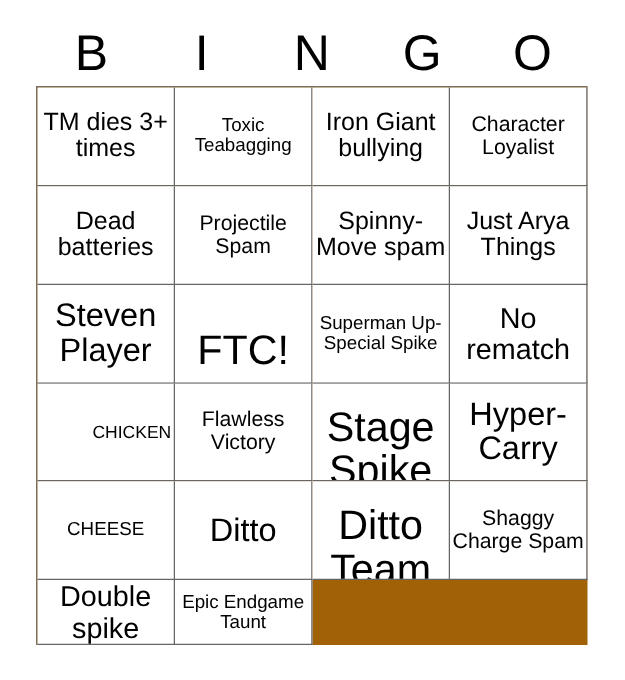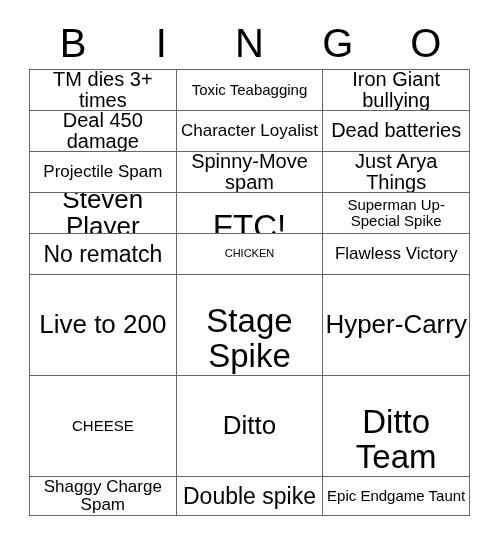--- a/index.html
+++ b/index.html
@@ -45,21 +45,21 @@
   }
 
   
   #grid {
     position: absolute;
     left: 29px;
     top: 69px;
     width: 441px;
     height: 447px;
     display: grid;
-    grid-template-columns: repeat(3, 1fr);
+    grid-template-columns: repeat(4, 1fr);
     grid-template-rows: repeat(5, 1fr);
     border-top: 1px solid #666666;
     border-left: 1px solid #666666;
     box-sizing: border-box;
     background: #a16207;
   }
   .cell {
     border-right: 1px solid #666666;
     border-bottom: 1px solid #666666;
     box-sizing: border-box;
@@ -79,21 +79,21 @@
     color: #000000;
   }
 
   
   .fs-xxl  { font-size: 33px; margin-top: 28px; }
   .fs-xl   { font-size: 26px; }
   .fs-lg   { font-size: 23px; }
   .fs-md   { font-size: 20px; }
   .fs-sm   { font-size: 17px; }
   .fs-xs   { font-size: 15px; }
-  .fs-xxs  { font-size: 11px; }
+  .fs-xxs  { font-size: 14px; text-align: right; }
 </style>
 </head>
 <body>
 
 <div id="card">
 
   <div id="header">
     <div class="header-letter">B</div>
     <div class="header-letter">I</div>
     <div class="header-letter">N</div>
@@ -104,23 +104,20 @@
   <div id="grid">
 
     <div class="cell">
         <span class="cell-text fs-md">TM dies 3+ times</span>
       </div>
     <div class="cell">
         <span class="cell-text fs-xs">Toxic Teabagging</span>
       </div>
     <div class="cell">
         <span class="cell-text fs-md">Iron Giant bullying</span>
-      </div>
-    <div class="cell">
-        <span class="cell-text fs-md">Deal 450 damage</span>
       </div>
     <div class="cell">
         <span class="cell-text fs-sm">Character Loyalist</span>
       </div>
 
     <div class="cell">
         <span class="cell-text fs-md">Dead batteries</span>
       </div>
     <div class="cell">
         <span class="cell-text fs-sm">Projectile Spam</span>
@@ -145,23 +142,20 @@
         <span class="cell-text fs-lg">No rematch</span>
       </div>
     <div class="cell">
         <span class="cell-text fs-xxs">CHICKEN</span>
       </div>
 
     <div class="cell">
         <span class="cell-text fs-sm">Flawless Victory</span>
       </div>
     <div class="cell">
-        <span class="cell-text fs-xl">Live to 200</span>
-      </div>
-    <div class="cell">
         <span class="cell-text fs-xxl">Stage Spike</span>
       </div>
     <div class="cell">
         <span class="cell-text fs-xl">Hyper-Carry</span>
       </div>
     <div class="cell">
         <span class="cell-text fs-xs">CHEESE</span>
       </div>
 
     <div class="cell">

